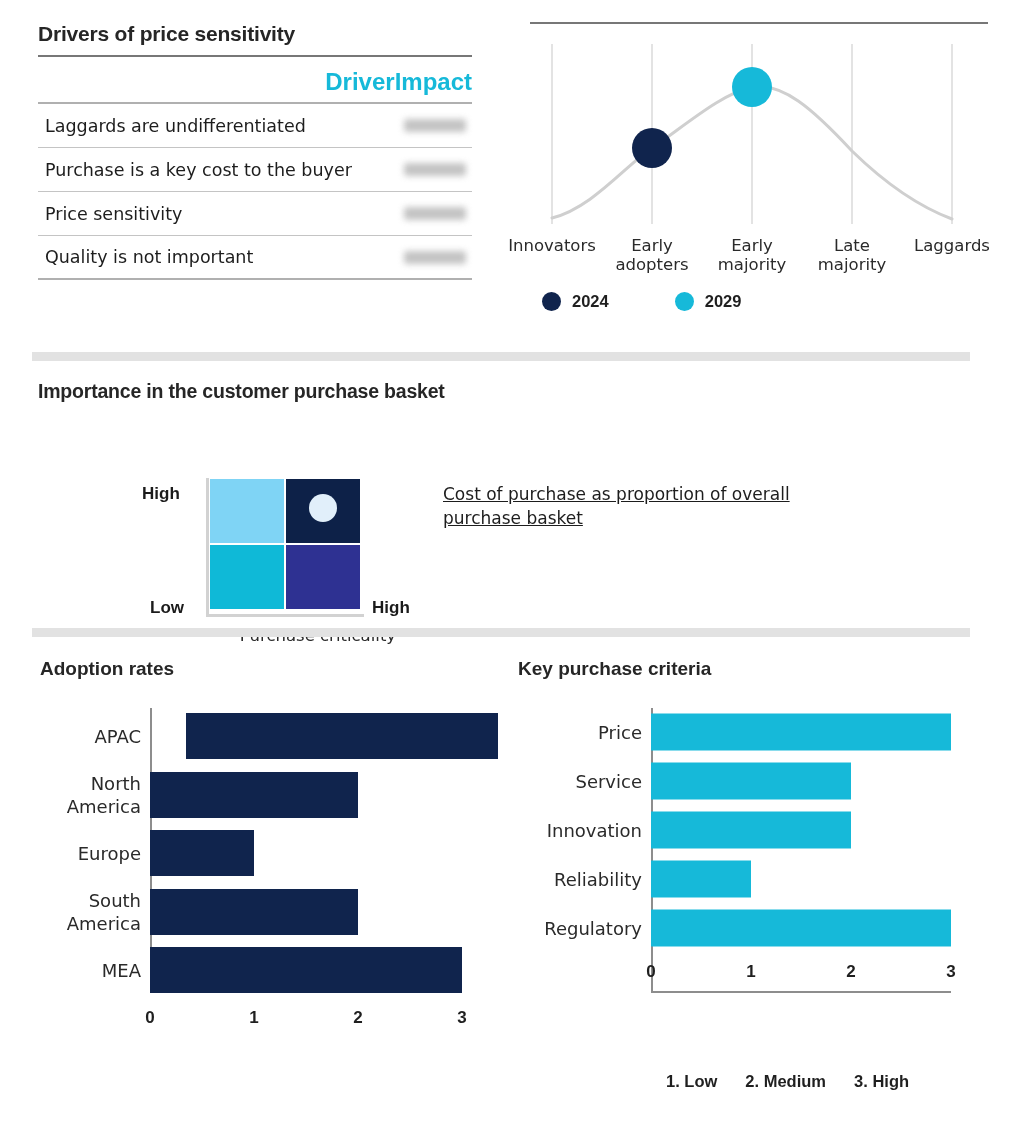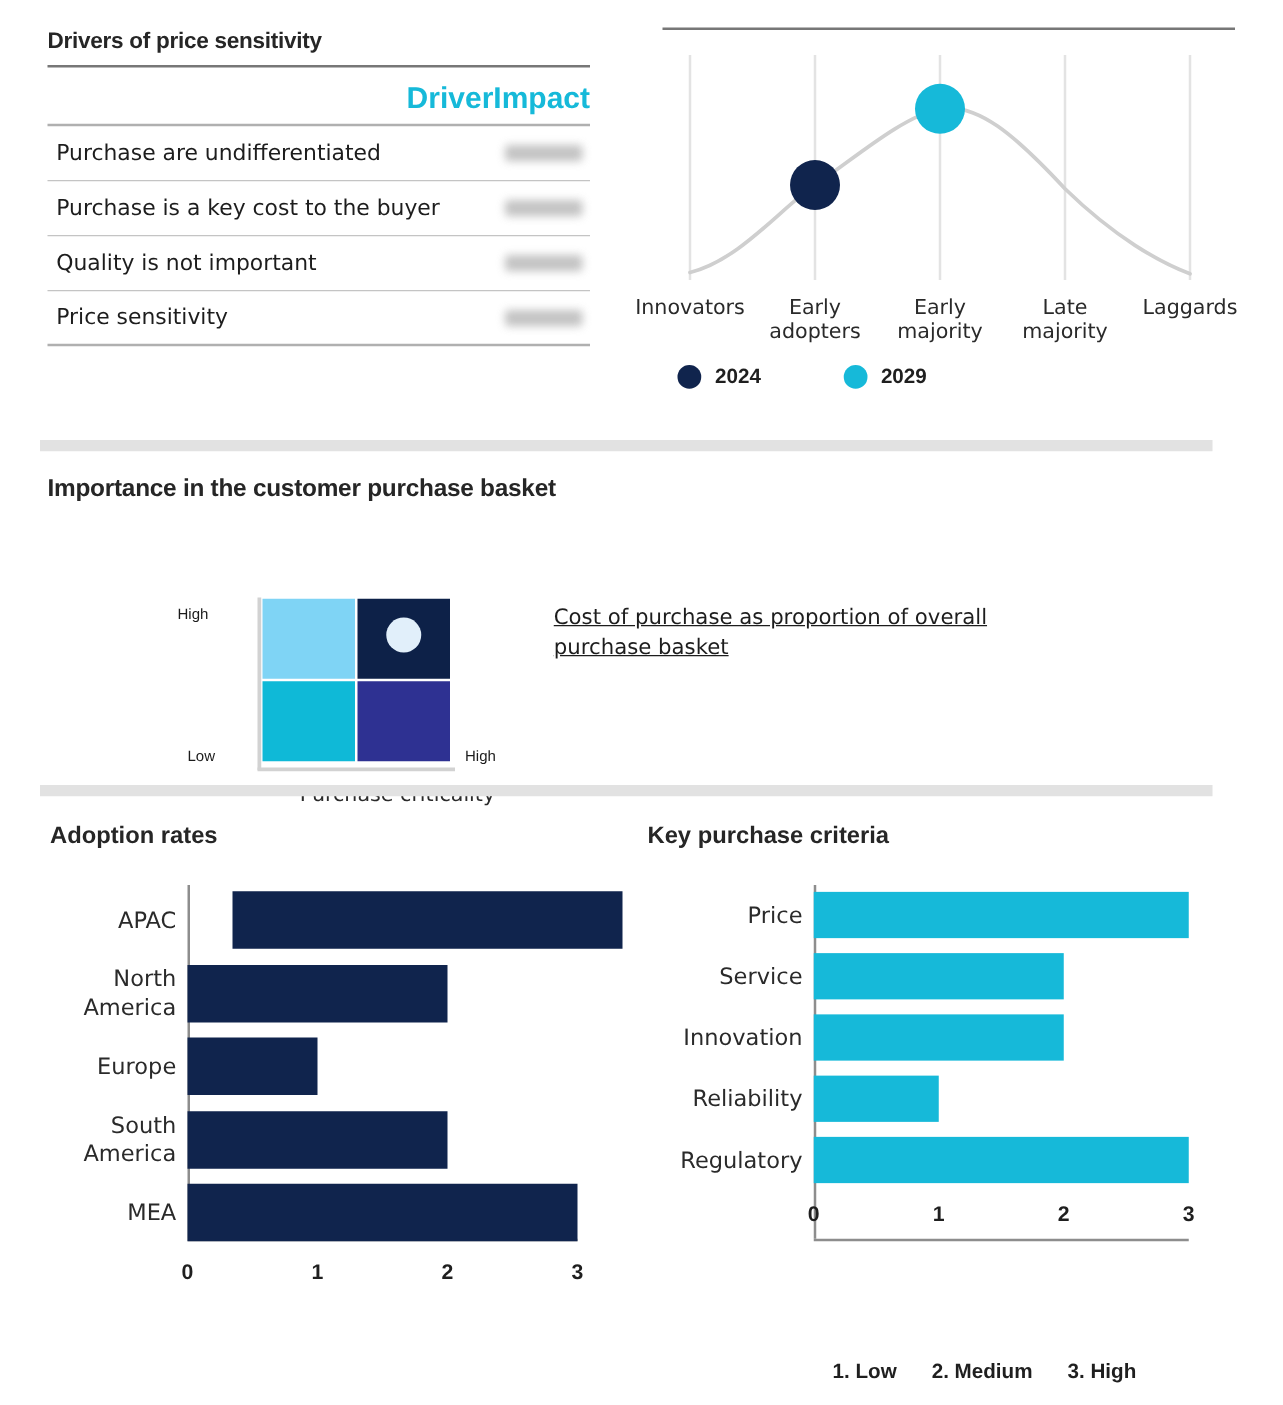--- a/index.html
+++ b/index.html
@@ -10,21 +10,21 @@
     font-family: "DejaVu Sans", sans-serif;
     color: #222222;
     overflow: hidden;
   }
   .page { position: relative; width: 1026px; height: 1124px; }
 
   
   .panel-title {
     font-family: "Liberation Sans", sans-serif;
     font-weight: bold;
-    font-size: 18px;
+    font-size: 21px;
     color: #262626;
     letter-spacing: -0.2px;
   }
   .rule-dark { height: 2px; background: #777777; }
   .band { position: absolute; height: 9px; background: #e2e2e2; }
 
   
   #drivers-panel { position: absolute; left: 38px; top: 22px; width: 434px; }
   #drivers-panel .panel-title { margin-bottom: 9px; }
   #drivers-panel .rule-dark { width: 434px; }
@@ -79,21 +79,21 @@
   .lc-legend .item + .item { margin-left: 52px; }
   .dot { width: 19px; height: 19px; border-radius: 50%; display: inline-block; }
 
   
   #basket-panel { position: absolute; left: 38px; top: 380px; width: 950px; }
   #basket-panel .panel-title { font-size: 19.5px; }
   .matrix-wrap { position: absolute; left: 0px; top: 46px; width: 950px; height: 200px; }
   .mx-ylab, .mx-xlab-right {
     position: absolute;
     font-family: "Liberation Sans", sans-serif;
-    font-weight: normal; font-size: 12px; color: #1b1b1b;
+    font-weight: bold; font-size: 17px; color: #1b1b1b;
   }
   .mx-axis-v { position: absolute; left: 168px; top: 52px; width: 3px; height: 138px; background: #d2d2d2; }
   .mx-axis-h { position: absolute; left: 168px; top: 188px; width: 158px; height: 3px; background: #d2d2d2; }
   .mx-grid {
     position: absolute; left: 172px; top: 53px;
     width: 150px; height: 130px;
     display: grid; grid-template-columns: 1fr 1fr; grid-template-rows: 1fr 1fr;
     gap: 2px;
   }
   .mx-cell { position: relative; }
@@ -150,33 +150,33 @@
     <div class="rule-dark"></div>
 
     <div class="tbl">
       <div class="tbl-head">
         <span>Driver</span>
         <span>Impact</span>
       </div>
       <div class="tbl-head-rule"></div>
 
       <div class="tbl-row">
-        <span>Purchase are undifferentiated</span>
+        <span>Laggards are undifferentiated</span>
         <span class="redacted"></span>
       </div>
       <div class="tbl-row">
         <span>Purchase is a key cost to the buyer</span>
         <span class="redacted"></span>
       </div>
       <div class="tbl-row">
+        <span>Price sensitivity</span>
+        <span class="redacted"></span>
+      </div>
+      <div class="tbl-row">
         <span>Quality is not important</span>
-        <span class="redacted"></span>
-      </div>
-      <div class="tbl-row">
-        <span>Price sensitivity</span>
         <span class="redacted"></span>
       </div>
     </div>
   </section>
 
   <section id="lifecycle-panel">
     <div class="rule-dark"></div>
 
     <div class="lc-plot">
       <svg width="458" height="196" viewBox="0 0 458 196">
@@ -336,21 +336,21 @@
         </div>
       </div>
 
       <div class="bc-ticks" style="margin-top:10px; margin-left:133px; width:300px;">
         <span class="bc-tick" style="left:0px;">0</span>
         <span class="bc-tick" style="left:100px;">1</span>
         <span class="bc-tick" style="left:200px;">2</span>
         <span class="bc-tick" style="left:300px;">3</span>
       </div>
 
-      <div class="bc-footnote" style="left:148px; top:380px;">
+      <div class="bc-footnote" style="left:148px; top:364px;">
         <span>1. Low</span>
         <span>2. Medium</span>
         <span>3. High</span>
       </div>
     </div>
   </section>
 
 </div>
 
 </body></html>

